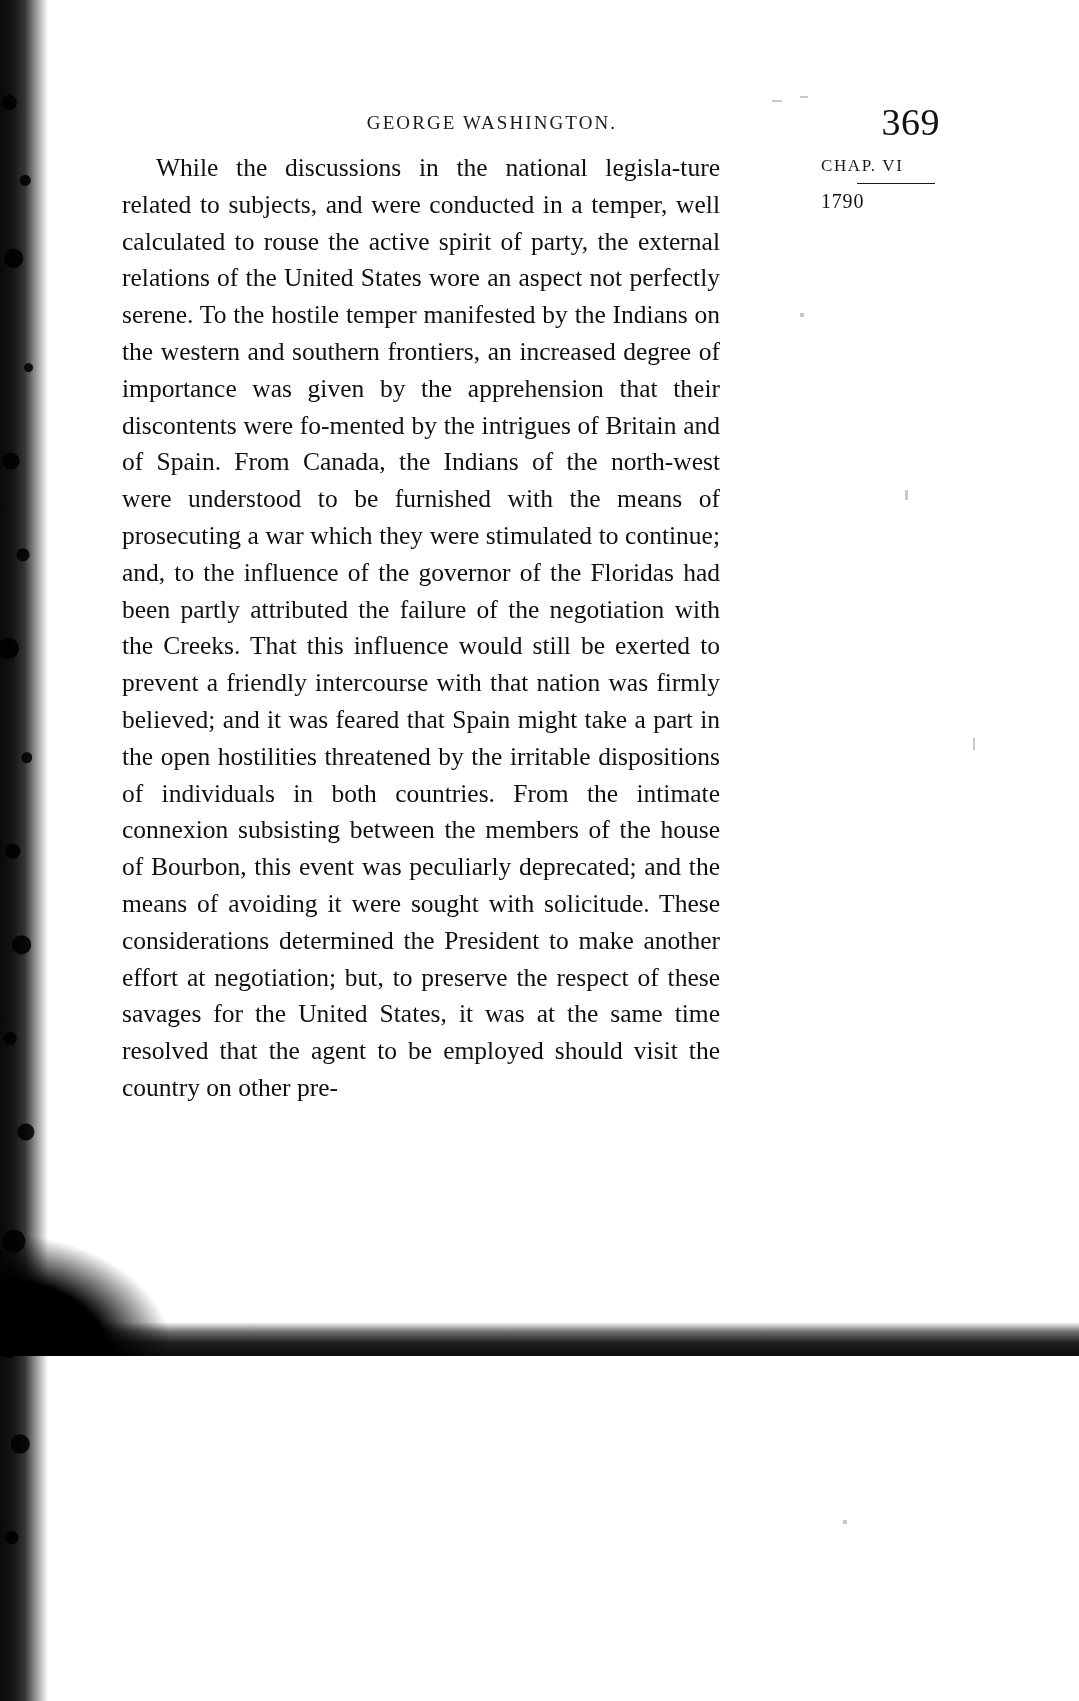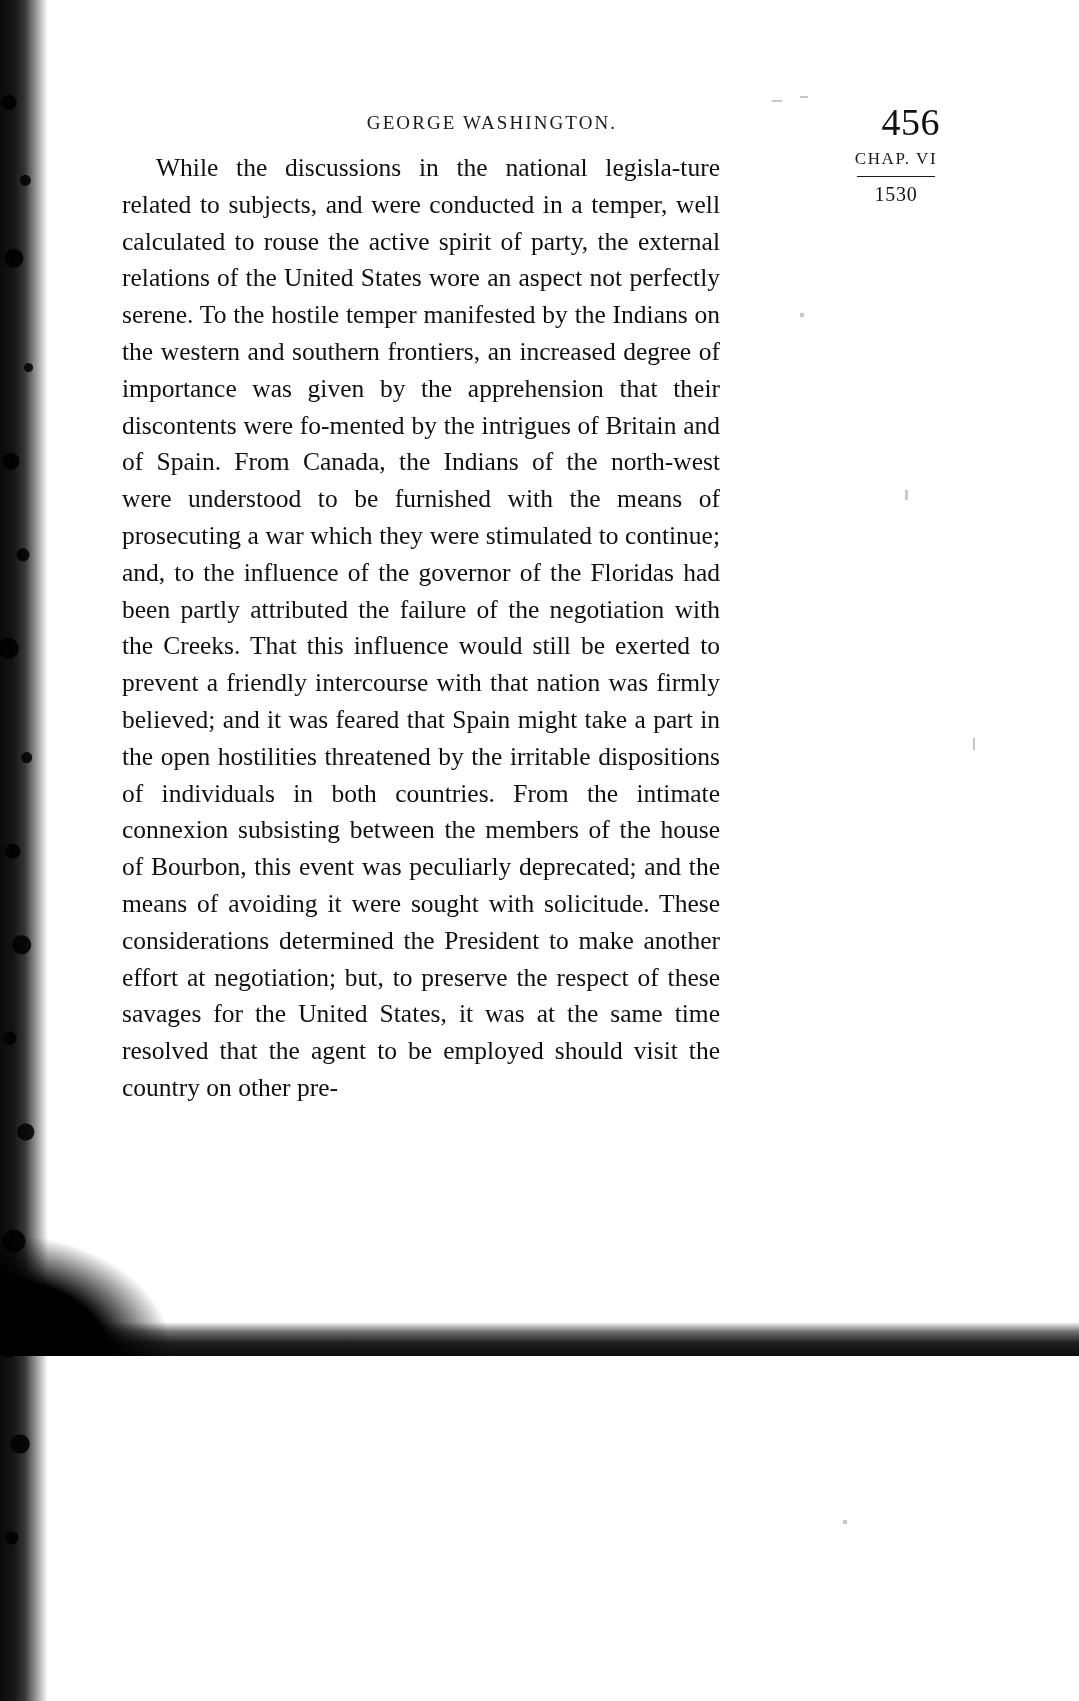--- a/index.html
+++ b/index.html
@@ -98,23 +98,22 @@
     top: 100px;
     font-size: 38px;
     letter-spacing: 0.5px;
     color: #111;
     font-family: "Liberation Serif", serif;
   }
 
   .marginalia {
     position: absolute;
     right: 108px;
-    top: 149px;
+    top: 156px;
     width: 150px;
-    text-align: center;
   }
   .marginalia .chap {
     font-size: 17px;
     letter-spacing: 1.6px;
     font-variant: small-caps;
     text-transform: uppercase;
     color: #1a1a1a;
     white-space: nowrap;
   }
   .marginalia .rule {
@@ -157,26 +156,26 @@
 </head>
 <body>
 
 <div class="page">
 
   <div class="scan-edge-left"></div>
   <div class="scan-edge-left-speckle"></div>
 
   <div class="running-head">George Washington.</div>
 
-  <div class="folio">456</div>
+  <div class="folio">369</div>
 
   <div class="marginalia">
     <div class="chap">Chap. vi</div>
     <div class="rule"></div>
-    <div class="year">1530</div>
+    <div class="year">1790</div>
   </div>
 
   <div class="body-text">
     <p>While the discussions in the national legisla-ture related to subjects, and were conducted in a temper, well calculated to rouse the active spirit of party, the external relations of the United States wore an aspect not perfectly serene.  To the hostile temper manifested by the Indians on the western and southern frontiers, an increased degree of importance was given by the apprehension that their discontents were fo-mented by the intrigues of Britain and of Spain. From Canada, the Indians of the north-west were understood to be furnished with the means of prosecuting a war which they were stimulated to continue; and, to the influence of the governor of the Floridas had been partly attributed the failure of the negotiation with the Creeks. That this influence would still be exerted to prevent a friendly intercourse with that nation was firmly believed; and it was feared that Spain might take a part in the open hostilities threatened by the irritable dispositions of individuals in both countries.  From the intimate connexion subsisting between the members of the house of Bourbon, this event was peculiarly deprecated; and the means of avoiding it were sought with solicitude.  These considerations determined the President to make another effort at negotiation; but, to preserve the respect of these savages for the United States, it was at the same time resolved that the agent to be employed should visit the country on other pre-</p>
   </div>
 
   <div class="fleck" style="left:905px; top:490px; width:3px; height:10px;"></div>
   <div class="fleck" style="left:973px; top:738px; width:2px; height:12px;"></div>
   <div class="fleck" style="left:800px; top:313px; width:4px; height:4px;"></div>
   <div class="fleck" style="left:345px; top:1340px; width:4px; height:4px;"></div>

